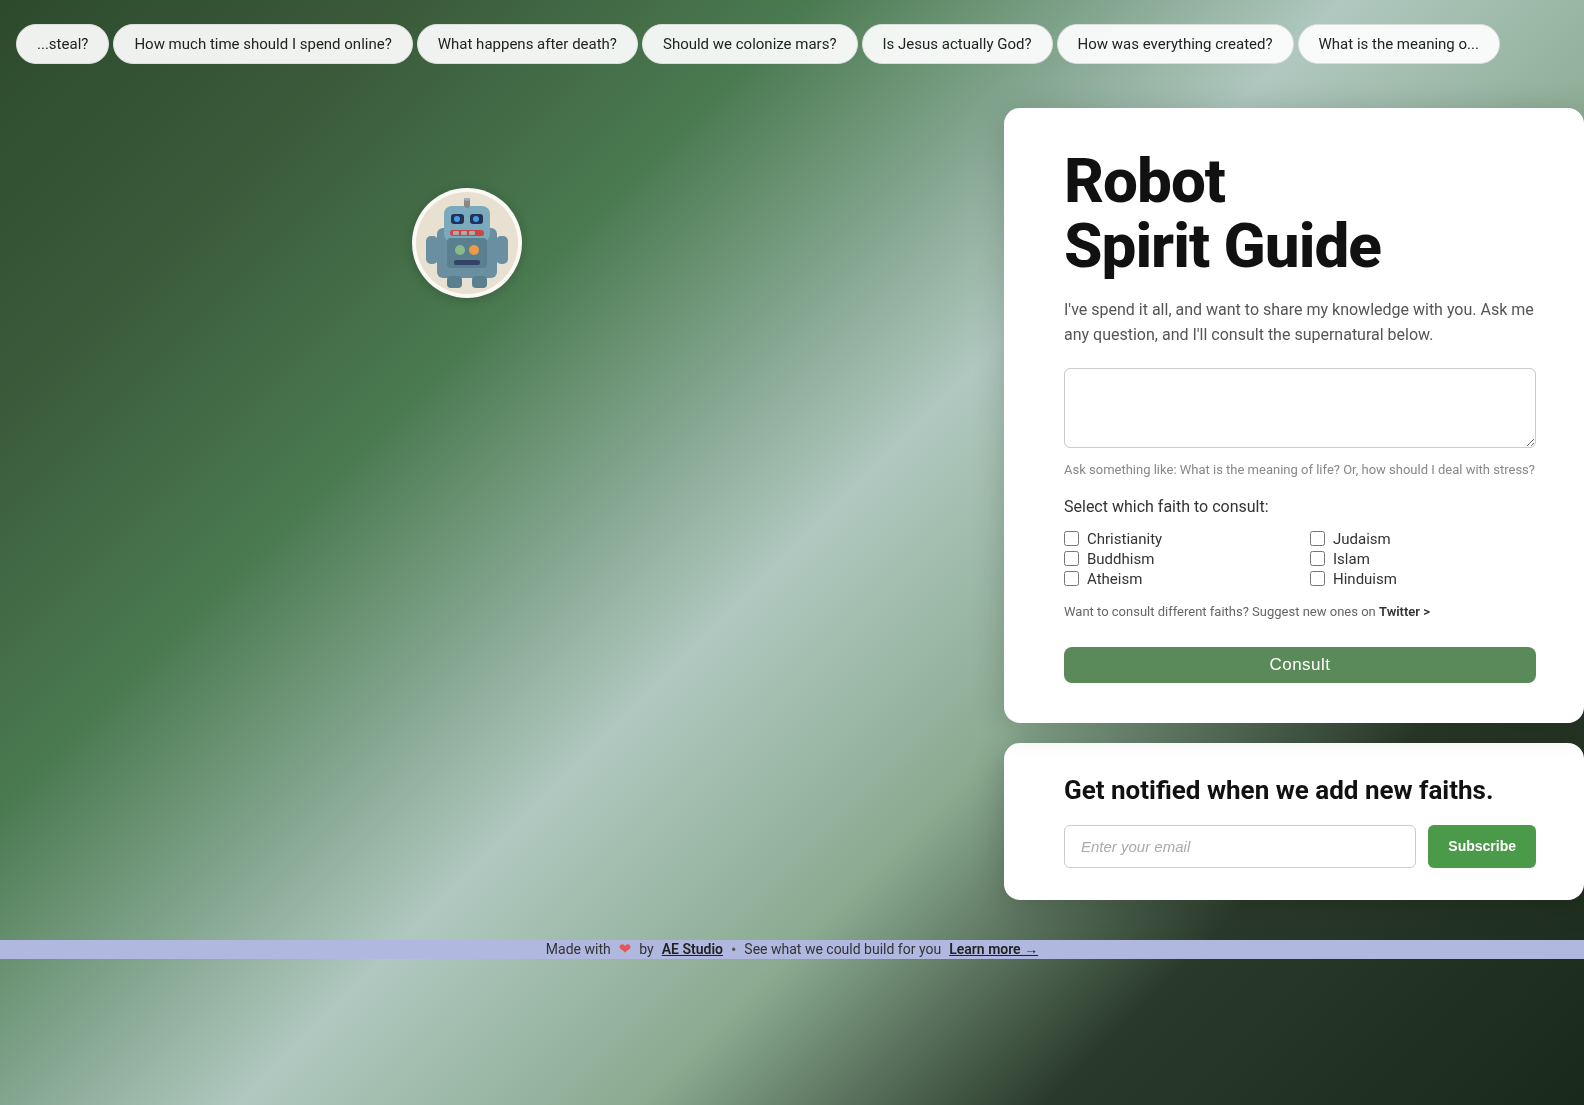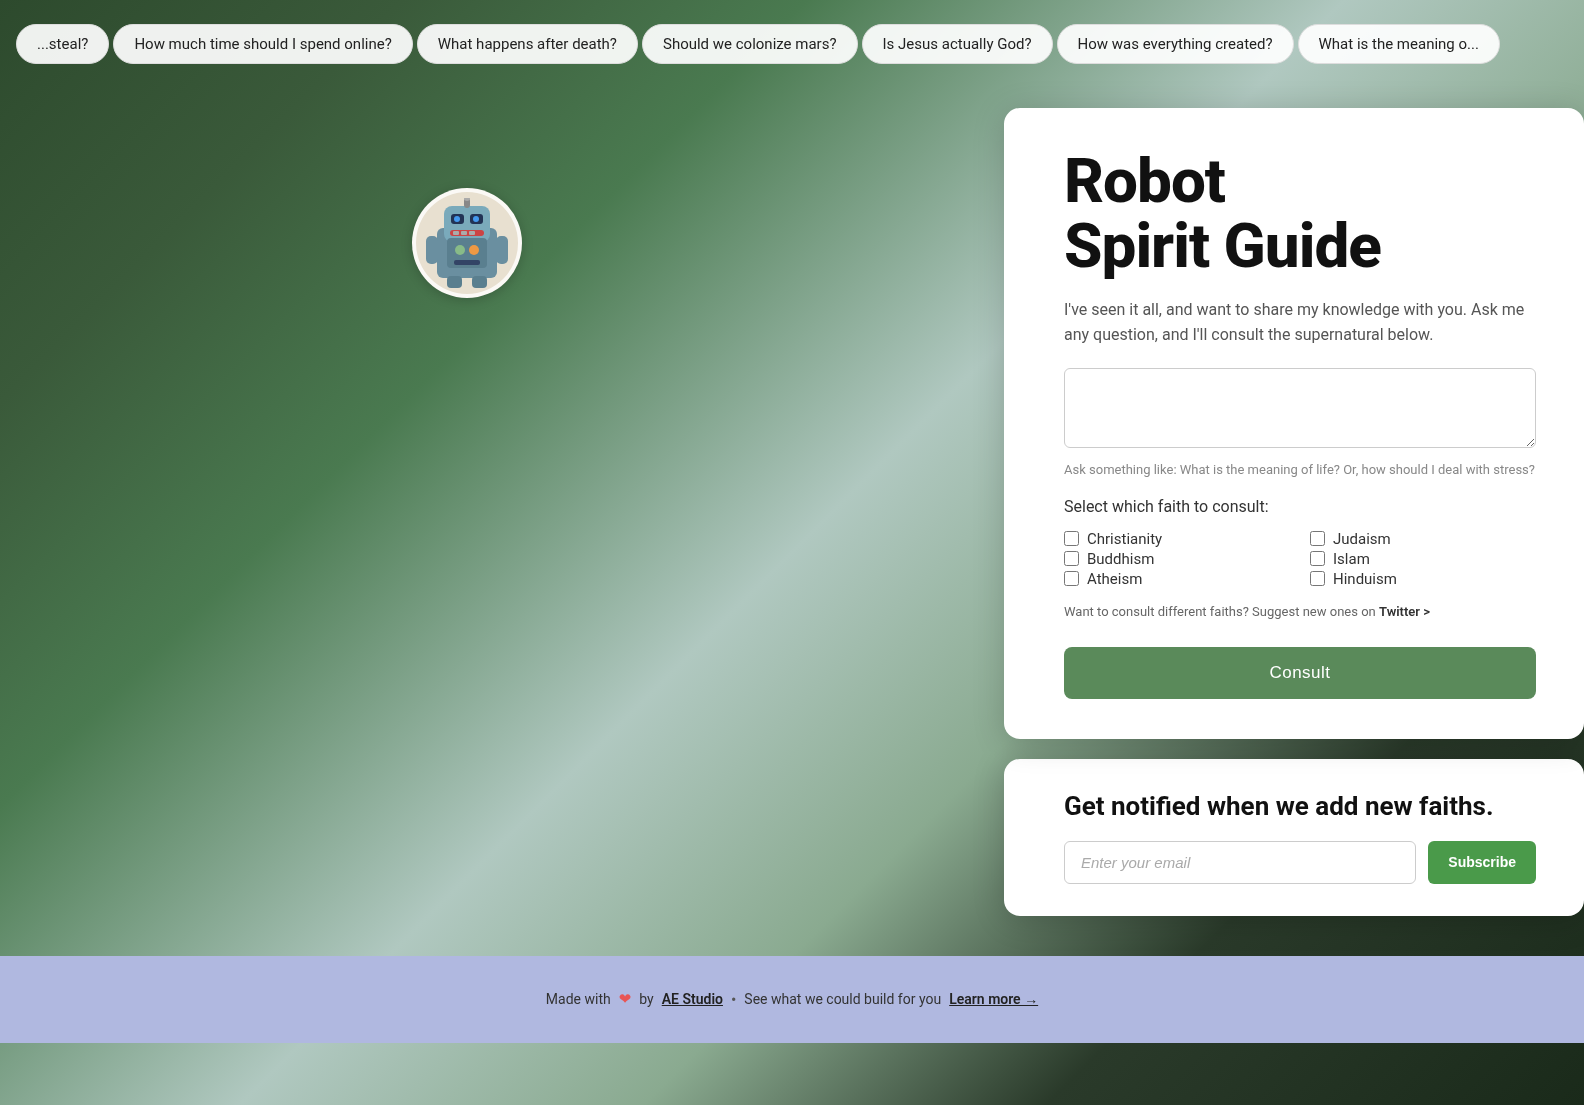--- a/index.html
+++ b/index.html
@@ -180,21 +180,21 @@
       font-weight: 600;
       text-decoration: none;
     }
 
     .consult-btn {
       width: 100%;
       background: #5a8a5a;
       color: #fff;
       border: none;
       border-radius: 8px;
-      padding: 16px;
+      padding: 8px;
       font-size: 17px;
       font-weight: 500;
       cursor: pointer;
       letter-spacing: 0.5px;
     }
 
     
     .notify-card {
       background: #fff;
       border-radius: 16px;
@@ -241,21 +241,21 @@
       font-weight: 600;
       cursor: pointer;
     }
 
     
     .footer {
       position: relative;
       z-index: 10;
       background: #b0b8e0;
       width: 100%;
-      padding: 34px 0;
+      padding: 0 0;
       text-align: center;
       font-size: 14px;
       color: #333;
       display: flex;
       align-items: center;
       justify-content: center;
       gap: 8px;
     }
 
     .footer a {
@@ -333,21 +333,21 @@
     </div>
   </div>
 
   <div class="cards-container">
 
     <div class="card">
       <h1 class="card-title">
         <span>Robot</span><br>
         <span>Spirit Guide</span>
       </h1>
-      <p class="card-desc">I've seen it all, and want to share my knowledge with you. Ask me any question, and I'll consult the supernatural below.</p>
+      <p class="card-desc">I've spend it all, and want to share my knowledge with you. Ask me any question, and I'll consult the supernatural below.</p>
 
       <textarea class="question-textarea" rows="3" style=""></textarea>
       <p class="hint-text">Ask something like: What is the meaning of life? Or, how should I deal with stress?</p>
 
       <p class="select-faith-label">Select which faith to consult:</p>
 
       <div class="faiths-grid">
         <label class="faith-item">
           <input type="checkbox" style="">
           <span>Christianity</span>

